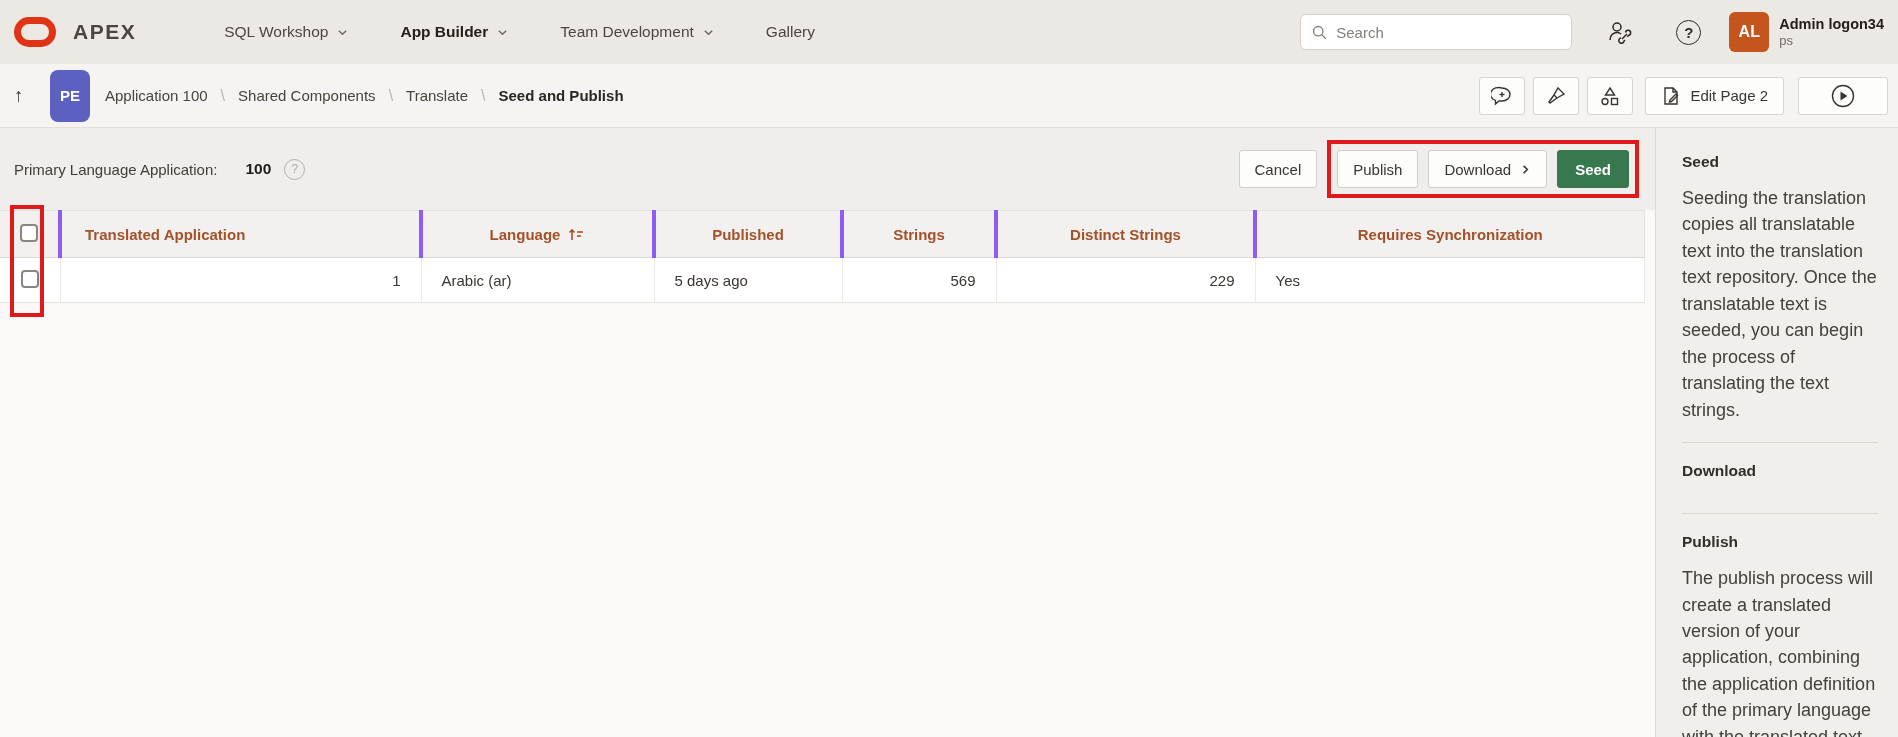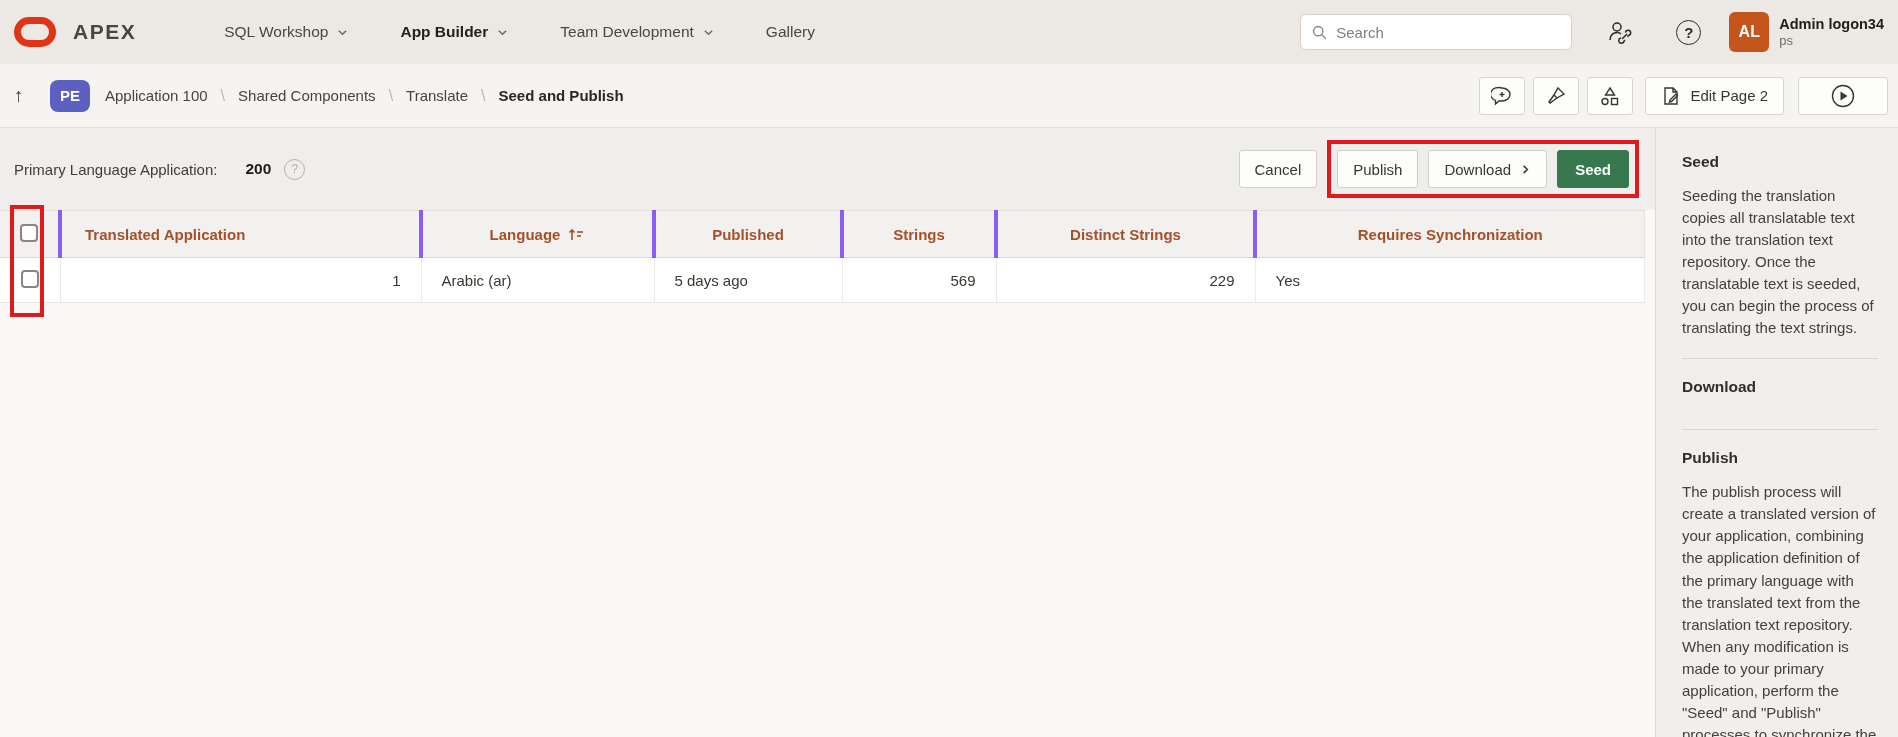--- a/index.html
+++ b/index.html
@@ -30,21 +30,21 @@
             color:#fff; font-weight:bold; font-size:16px; display:flex; align-items:center;
             justify-content:center; margin-left:28px; cursor:pointer; }
   .userbox { margin-left:10px; line-height:1.2; }
   .username { font-size:14.5px; font-weight:bold; color:#242019; }
   .userws { font-size:13px; color:#736E67; }
 
   
   .crumbbar { height:64px; background:#F5F4F2; border-bottom:1px solid #E2DED9;
               display:flex; align-items:center; padding:0 10px 0 14px; }
   .up-arrow { font-size:19px; color:#3F3A34; cursor:pointer; width:20px; }
-  .pe-badge { width:40px; height:32px; border-radius:8px; background:var(--badge-purple,#5C60C0);
+  .pe-badge { width:40px; height:52px; border-radius:8px; background:var(--badge-purple,#5C60C0);
               color:#fff; font-weight:bold; font-size:15px; display:flex; align-items:center;
               justify-content:center; margin-left:16px; flex:none; }
   .crumbs { display:flex; align-items:center; margin-left:15px; font-size:15px; color:#49433C; }
   .crumb { cursor:pointer; }
   .crumb-sep { color:#BDB7AF; margin:0 13px; font-size:16px; }
   .crumb-current { font-weight:bold; color:#2B2620; }
   .crumb-actions { margin-left:auto; display:flex; align-items:center; gap:8px; }
   .tbtn { height:38px; background:#FDFDFC; border:1px solid #D8D4CE; border-radius:3px;
           display:flex; align-items:center; justify-content:center; cursor:pointer;
           font-size:15px; color:#39342E; }
@@ -93,21 +93,21 @@
 
   .red-box-checkbox { position:absolute; left:10px; top:77px; width:34px; height:112px;
                       border:4px solid var(--annotation-red,#E01A1A); pointer-events:none; }
 
   
   .sidebar { width:243px; background:#F1EFEC; border-left:1px solid #DDD8D3;
              padding:25px 20px 0 26px; overflow:hidden; }
   .sb-section { border-bottom:1px solid #DBD7D1; padding-bottom:19px; margin-bottom:19px; }
   .sb-section:last-child { border-bottom:0; }
   .sb-heading { font-size:15.5px; font-weight:bold; color:#332E28; margin-bottom:14px; }
-  .sb-body { font-size:15px; color:#45403A; line-height:1.47; }
+  .sb-body { font-size:18px; color:#45403A; line-height:1.47; }
 </style>
 </head>
 <body>
 
 <div class="topbar">
   <div class="oracle-logo"></div>
   <div class="brand">APEX</div>
 
   <div class="nav">
     <div class="nav-item">
@@ -206,21 +206,21 @@
       </svg>
     </div>
   </div>
 </div>
 
 <div class="main">
   <div class="content-left">
 
     <div class="page-head">
       <span class="pl-label">Primary Language Application:</span>
-      <span class="pl-value">200</span>
+      <span class="pl-value">100</span>
       <span class="small-help">
           <span>?</span>
         </span>
 
       <div class="head-buttons">
         <button class="btn plain cancel-btn">Cancel</button>
         <div class="red-group">
           <button class="btn plain">Publish</button>
           <button class="btn plain">
             <span>Download</span>

